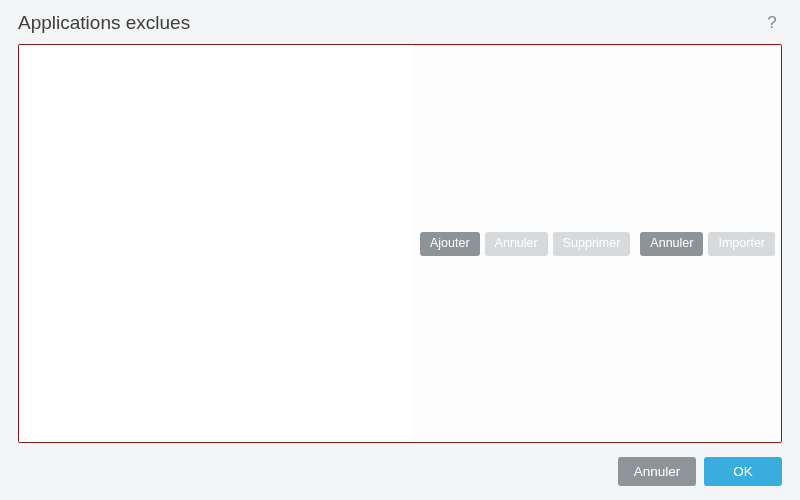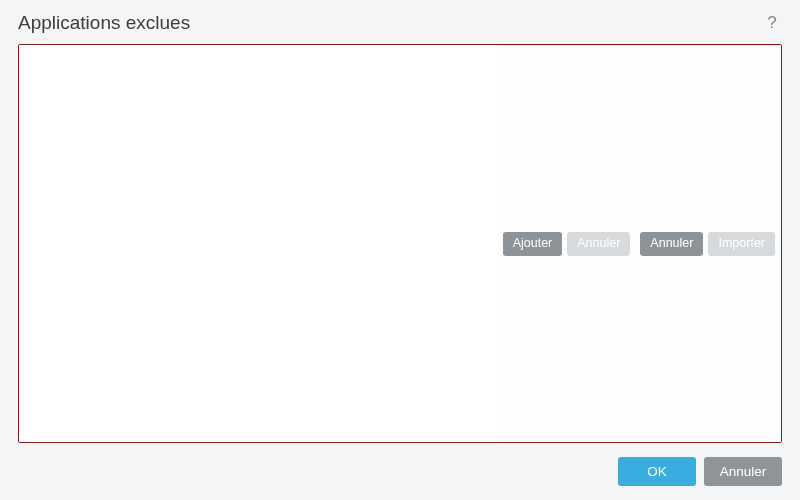--- a/index.html
+++ b/index.html
@@ -164,26 +164,27 @@
     <div class="header-row">
       <div class="page-title">Applications exclues</div>
       <div class="help-btn">?</div>
     </div>
 
     <div class="panel">
       <div class="list-area"></div>
       <div class="panel-toolbar">
         <button class="small-btn">Ajouter</button>
         <button class="small-btn disabled">Annuler</button>
+        <button class="small-btn disabled">Supprimer</button>
         <span class="toolbar-spacer"></span>
         <button class="small-btn">Annuler</button>
         <button class="small-btn disabled">Importer</button>
       </div>
     </div>
 
     <div class="footer">
+      <button class="footer-btn secondary">Annuler</button>
       <button class="footer-btn primary">OK</button>
-      <button class="footer-btn secondary">Annuler</button>
     </div>
 
   </div>
 
 </div>
 
 </body></html>

